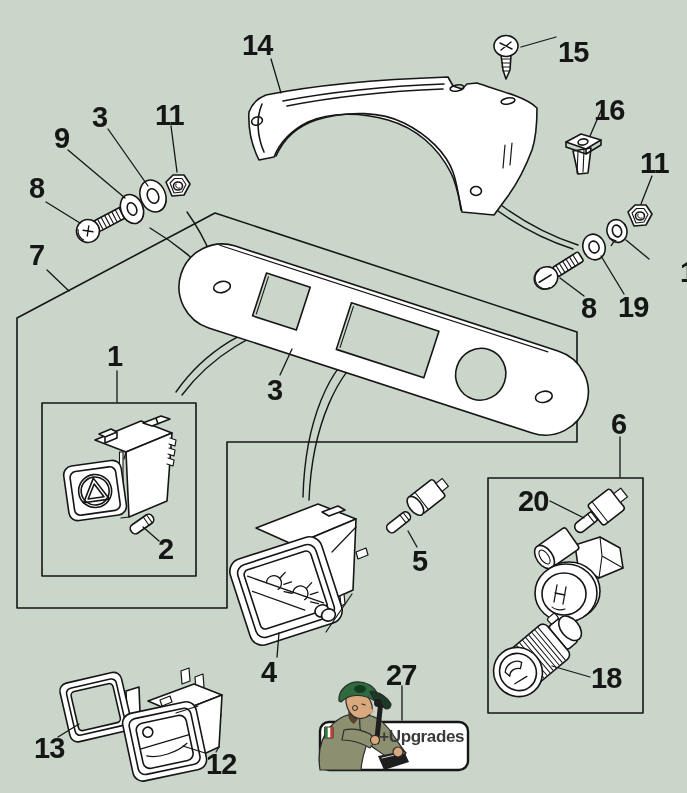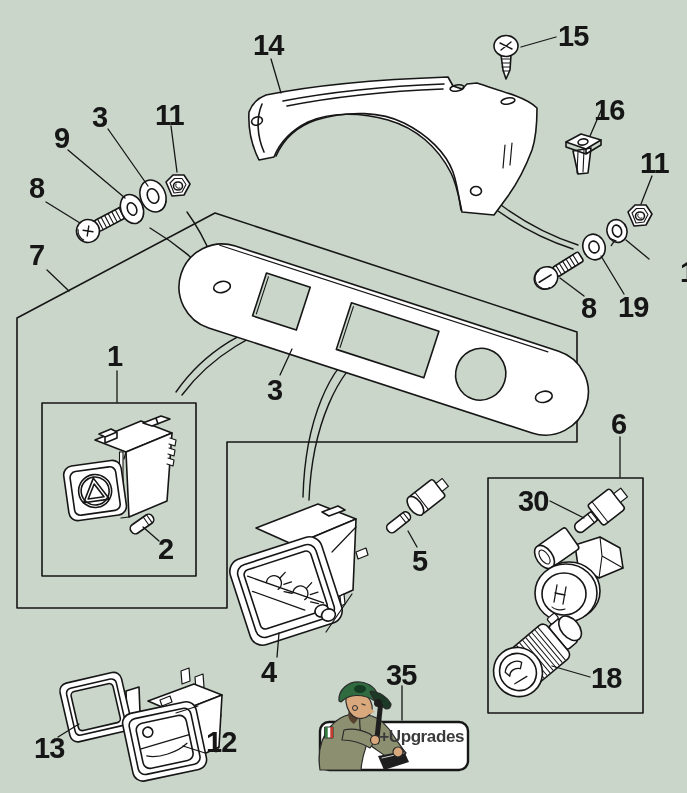--- a/index.html
+++ b/index.html
@@ -326,28 +326,28 @@
   <div class="callout" style="left:261px;top:658px">4</div>
   <div class="callout" style="left:412px;top:547px">5</div>
   <div class="callout" style="left:611px;top:410px">6</div>
   <div class="callout" style="left:29px;top:241px">7</div>
   <div class="callout" style="left:29px;top:174px">8</div>
   <div class="callout" style="left:581px;top:294px">8</div>
   <div class="callout" style="left:54px;top:124px">9</div>
   <div class="callout" style="left:92px;top:103px">3</div>
   <div class="callout" style="left:155px;top:101px">11</div>
   <div class="callout" style="left:640px;top:149px">11</div>
-  <div class="callout" style="left:206px;top:728px">12</div>
+  <div class="callout" style="left:206px;top:750px">12</div>
   <div class="callout" style="left:34px;top:734px">13</div>
-  <div class="callout" style="left:253px;top:31px">14</div>
-  <div class="callout" style="left:558px;top:22px">15</div>
+  <div class="callout" style="left:242px;top:31px">14</div>
+  <div class="callout" style="left:558px;top:38px">15</div>
   <div class="callout" style="left:594px;top:96px">16</div>
   <div class="callout" style="left:591px;top:664px">18</div>
   <div class="callout" style="left:618px;top:293px">19</div>
   <div class="callout" style="left:680px;top:258px">19</div>
-  <div class="callout" style="left:518px;top:487px">30</div>
-  <div class="callout" style="left:386px;top:661px">35</div>
+  <div class="callout" style="left:518px;top:487px">20</div>
+  <div class="callout" style="left:386px;top:661px">27</div>
 
   <div class="badge-text">
     <div>+Upgrades</div>
   </div>
 
 </div>
 
 </body></html>

